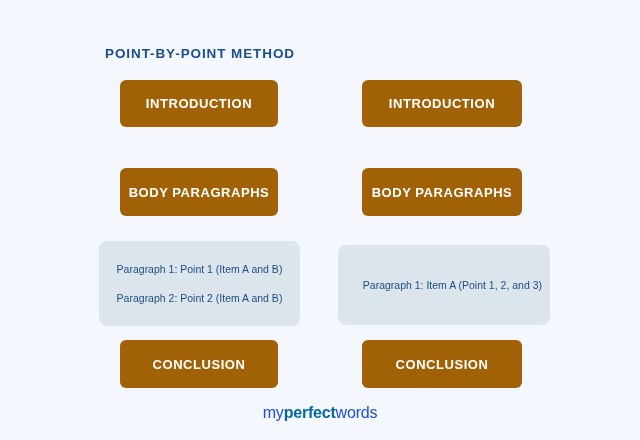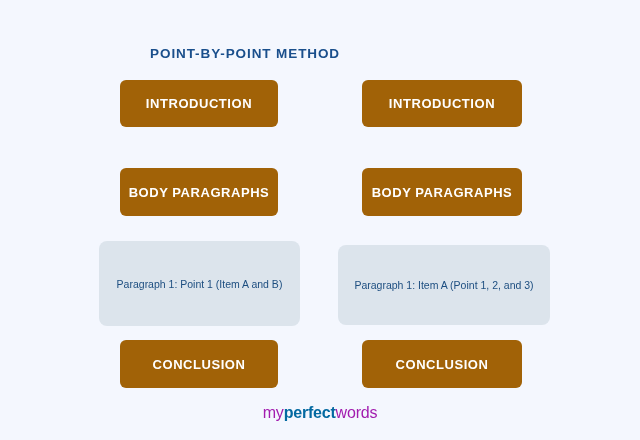--- a/index.html
+++ b/index.html
@@ -23,21 +23,21 @@
   }
 
   
   .col-heading {
     position: absolute;
     top: 46px;
     font-size: 13.5px;
     font-weight: bold;
     letter-spacing: 0.9px;
     color: #1a4f8c;
-    text-align: right;
+    text-align: center;
     white-space: nowrap;
     line-height: 16px;
   }
   #heading-left  { left: 60px;  width: 280px; }
   #heading-right { left: 342px; width: 200px; }
 
   
   .stage-box {
     position: absolute;
     background: #a16207;
@@ -76,52 +76,53 @@
   #right-detail-panel { left: 338px; top: 245px; width: 212px; height: 80px; }
 
   .detail-line {
     font-size: 10.5px;
     color: #1d4e80;
     text-align: center;
     line-height: 14px;
     white-space: nowrap;
   }
   #left-detail-panel  .detail-line { margin: 7.5px 0; }
-  #right-detail-panel .detail-line { margin: 9px 0; }
+  #right-detail-panel .detail-line { margin: 9px 8px; text-align: right; }
 
   
   #footer-logo {
     position: absolute;
     left: 0;
     top: 403px;
     width: 640px;
     text-align: center;
     font-size: 16px;
     color: #b9d5f1;
     letter-spacing: -0.2px;
     line-height: 20px;
     white-space: nowrap;
   }
   #footer-logo .logo-my,
-  #footer-logo .logo-words { font-weight: normal; color: #a21caf; }
+  #footer-logo .logo-words { font-weight: normal; color: #1d4ed8; }
   #footer-logo .logo-perfect { font-weight: bold; color: #0369a1; }
 </style>
 </head>
 <body>
 
 <div id="canvas">
 
   <div class="col-heading" id="heading-left">POINT-BY-POINT METHOD</div>
 
   <div class="stage-box" id="left-intro">INTRODUCTION</div>
 
   <div class="stage-box" id="left-body">BODY PARAGRAPHS</div>
 
   <div class="detail-panel" id="left-detail-panel">
     <div class="detail-line">Paragraph 1: Point 1 (Item A and B)</div>
+    <div class="detail-line">Paragraph 2: Point 2 (Item A and B)</div>
   </div>
 
   <div class="stage-box" id="left-conclusion">CONCLUSION</div>
 
 
   <div class="stage-box" id="right-intro">INTRODUCTION</div>
 
   <div class="stage-box" id="right-body">BODY PARAGRAPHS</div>
 
   <div class="detail-panel" id="right-detail-panel">

